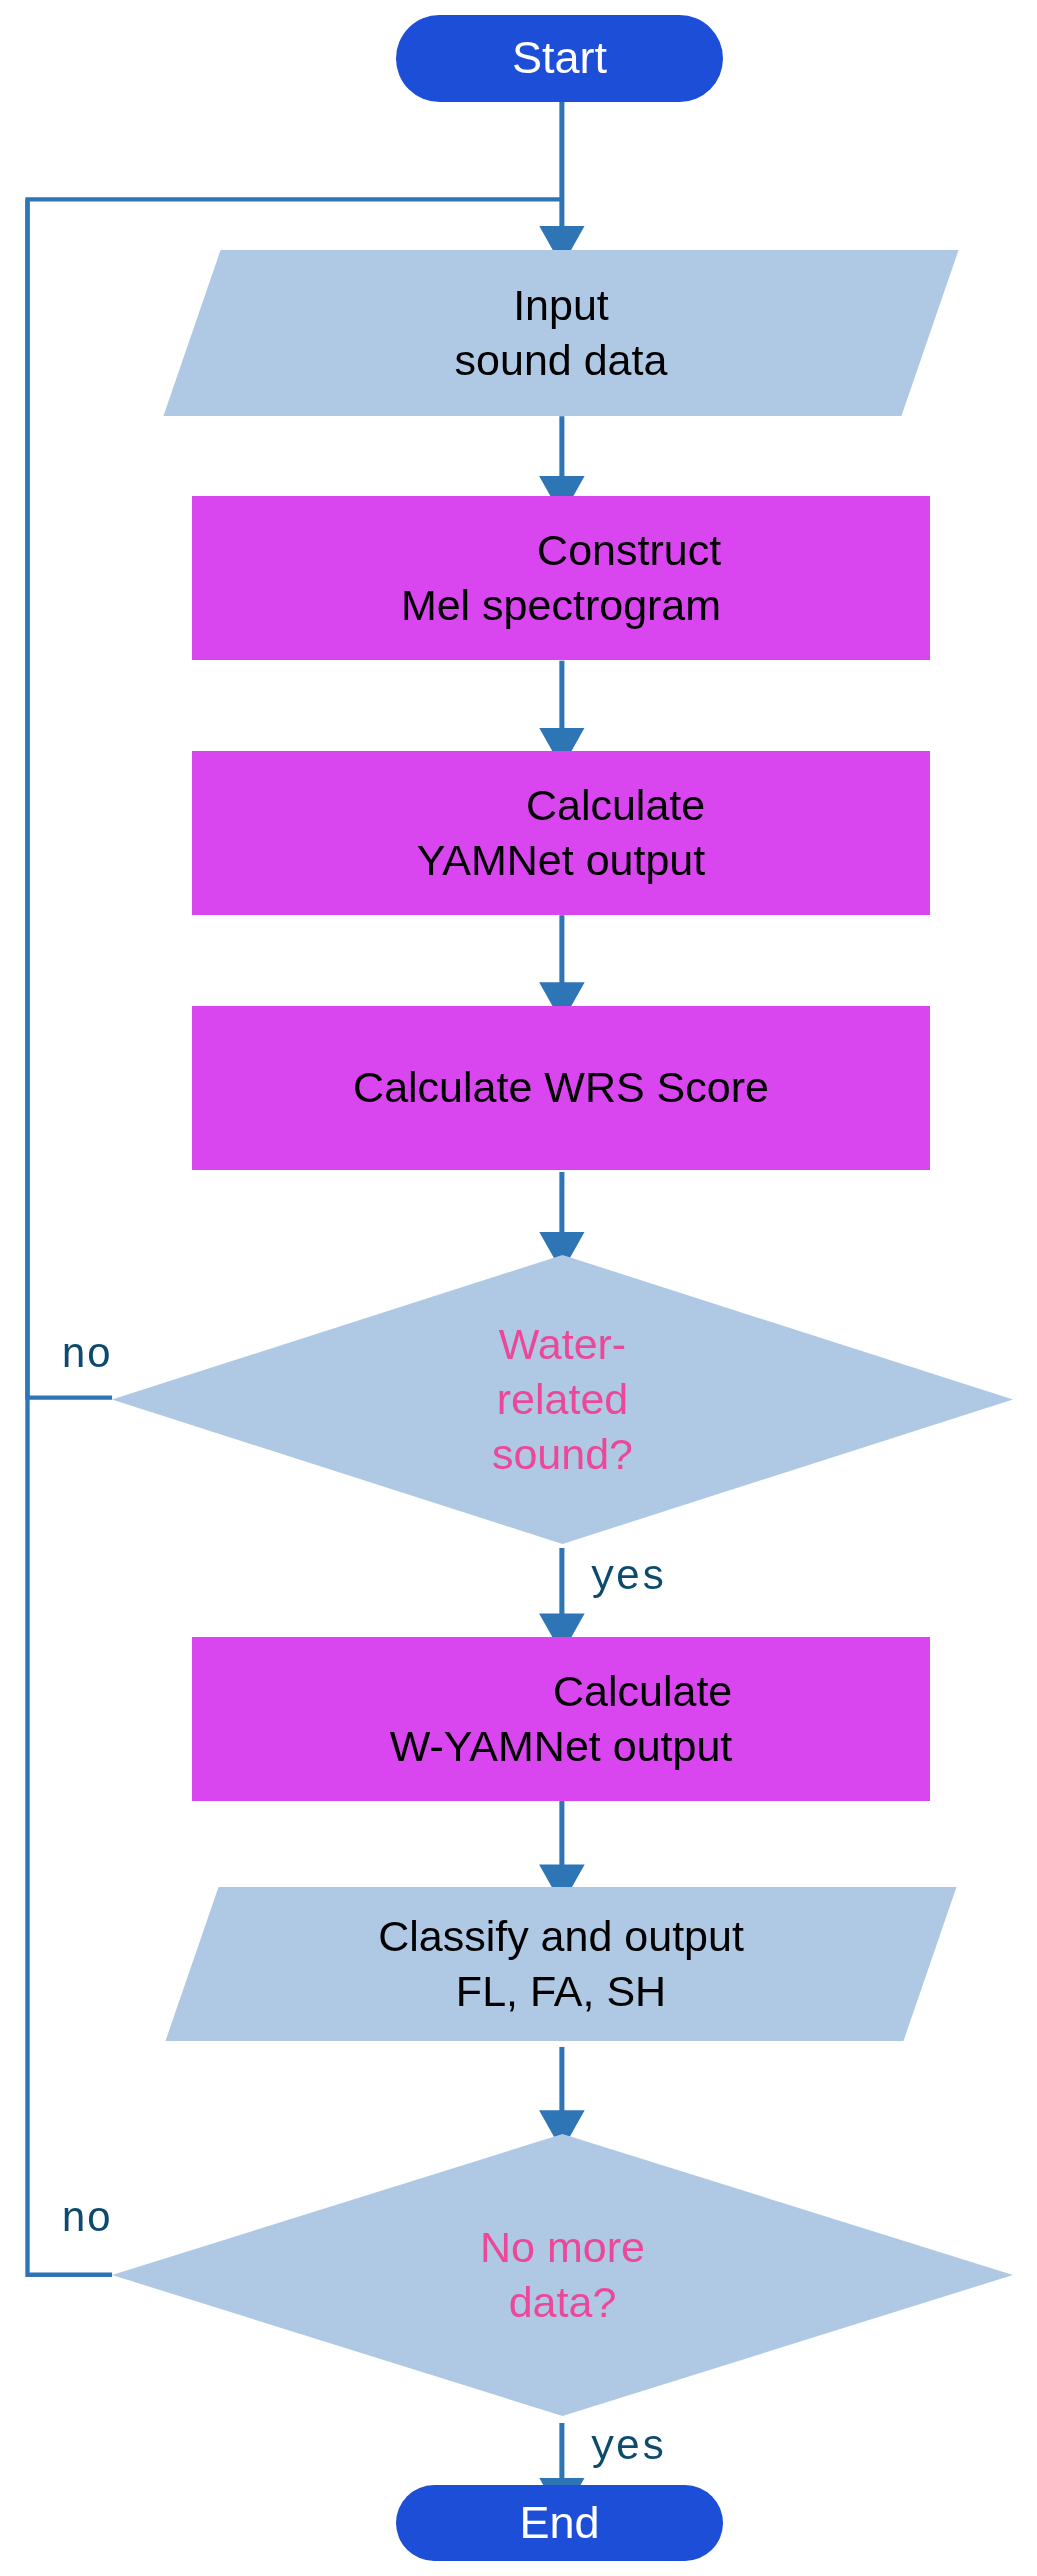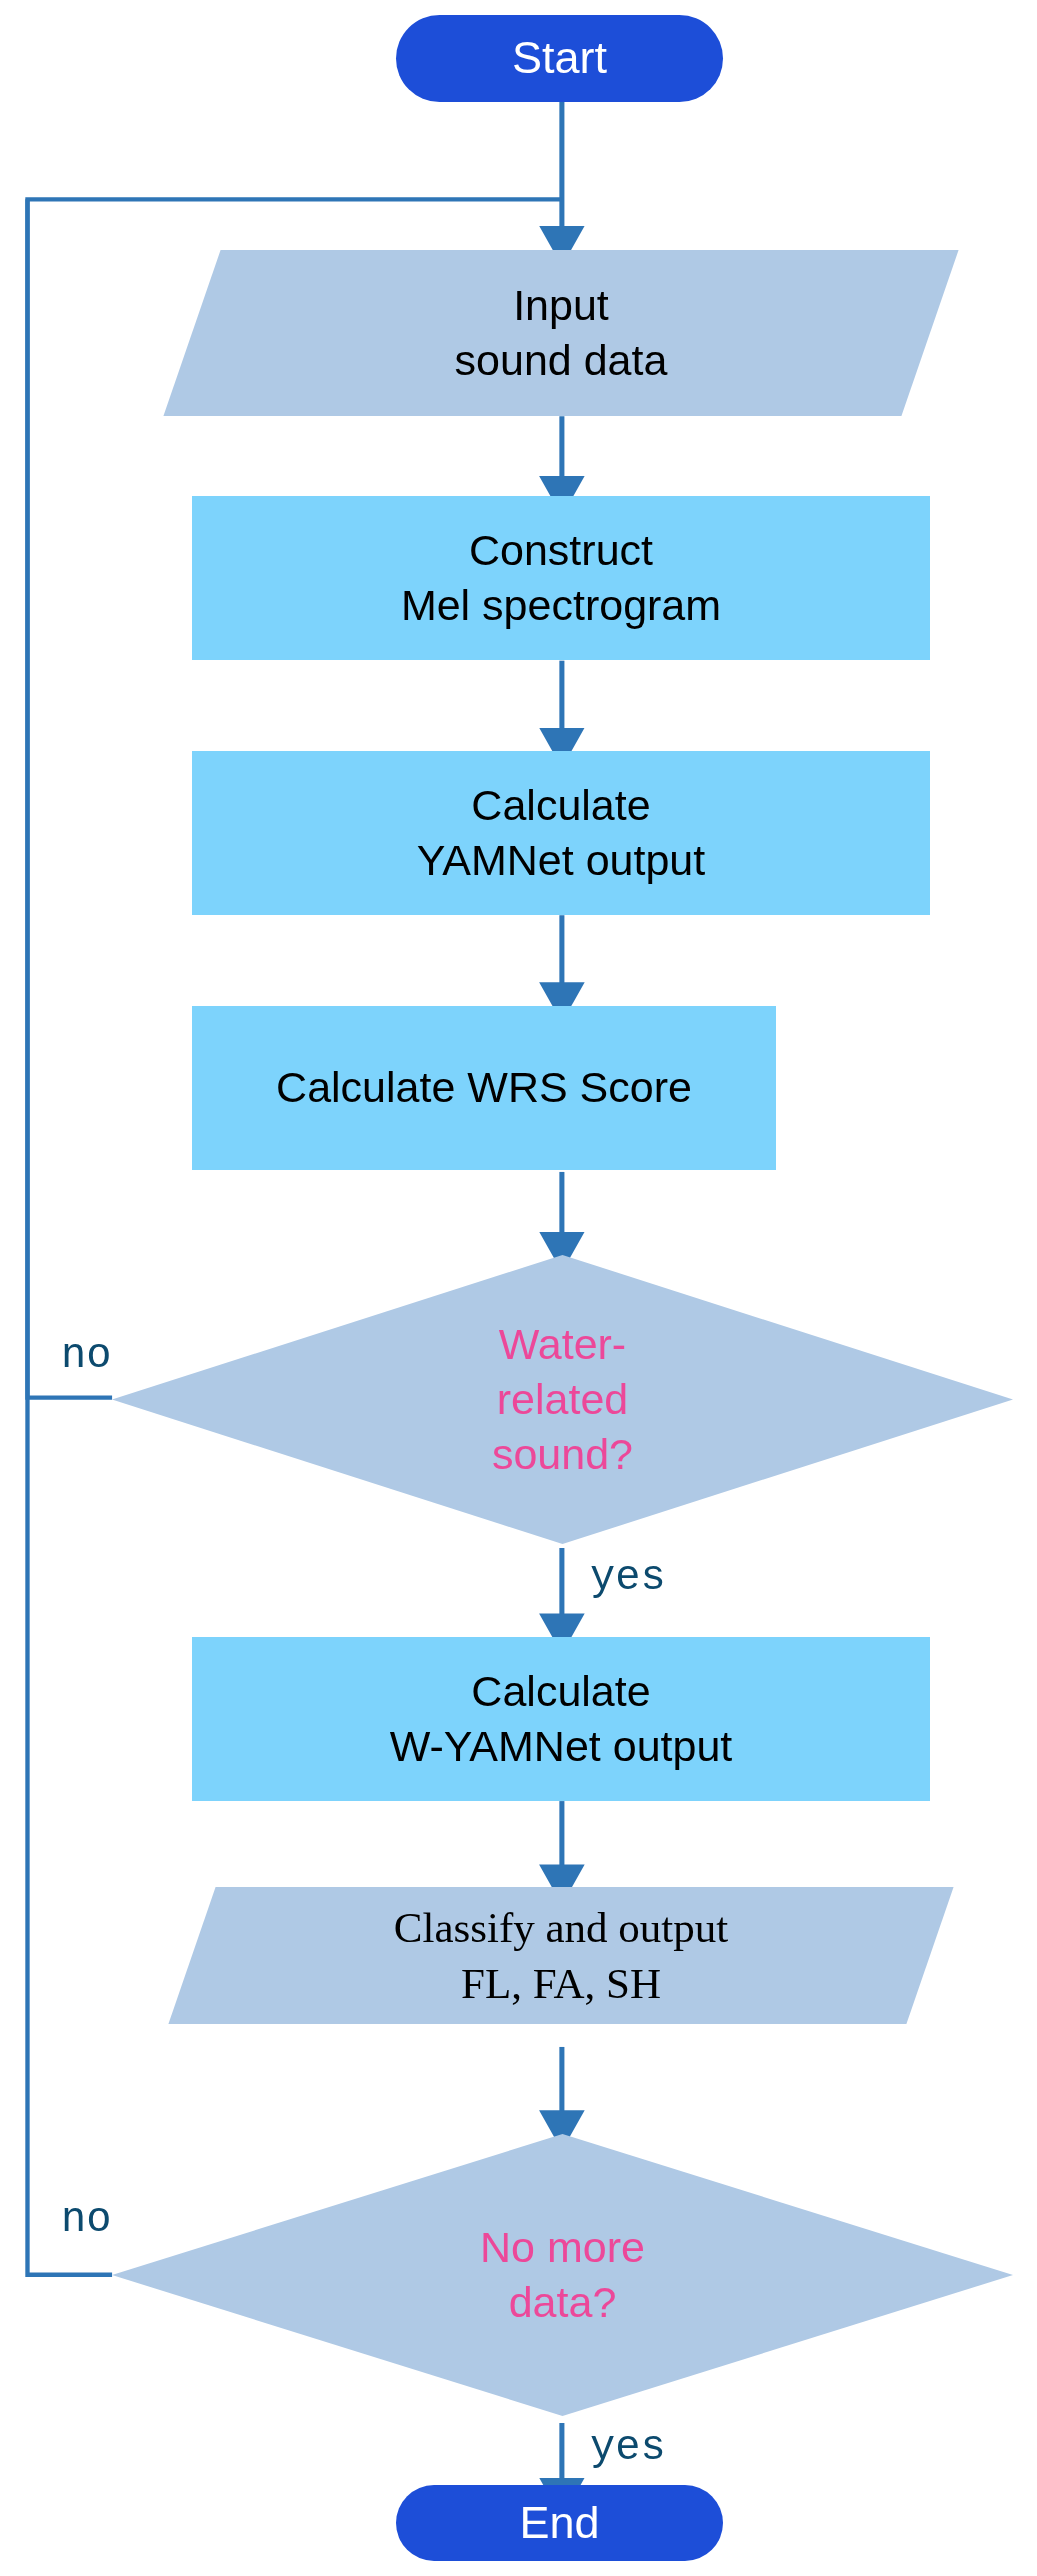--- a/index.html
+++ b/index.html
@@ -2,21 +2,21 @@
 <html style="font-size:11.6px"><head>
 <meta charset="utf-8">
 <style>
   html,body{margin:0;padding:0;background:#ffffff;}
   body{font-family:"Liberation Sans",sans-serif;}
   #stage{position:relative;width:1037px;height:2576px;background:#fff;overflow:hidden;}
   #wires{position:absolute;left:0;top:0;width:1037px;height:2576px;pointer-events:none;}
   .node{position:absolute;display:flex;align-items:center;justify-content:center;text-align:center;box-sizing:border-box;}
   .node .lbl{position:relative;z-index:2;line-height:1.28;white-space:pre-line;}
   .term{background:#1d4ed8;border-radius:723px;color:#ffffff;font-size:45px;}
-  .proc{background:#7dd3fc;color:#000000;font-size:43px;}
+  .proc{background:#d946ef;color:#000000;font-size:43px;text-align:right;}
   .io{color:#000000;font-size:43px;}
   .io .shape,.dec .shape{position:absolute;left:0;top:0;width:100%;height:100%;background:#AFC9E5;z-index:1;}
   .io .shape{transform:skewX(-19deg);}
   .dec{color:#ec4899;font-size:43px;}
   .dec .shape{clip-path:polygon(50% 0,100% 50%,50% 100%,0 50%);}
   .edge-label{position:absolute;color:#0c4a6e;font-size:42px;line-height:1;font-family:Liberation Mono, monospace;}
 </style>
 </head>
 <body>
 
@@ -69,37 +69,37 @@
   <div class="node proc" style="left:192px;top:496px;width:738px;height:164px;">
     <span class="lbl">Construct
 Mel spectrogram</span>
   </div>
 
   <div class="node proc" style="left:192px;top:751px;width:738px;height:164px;">
     <span class="lbl">Calculate
 YAMNet output</span>
   </div>
 
-  <div class="node proc" style="left:192px;top:1006px;width:584px;height:164px;">
+  <div class="node proc" style="left:192px;top:1006px;width:738px;height:164px;">
     <span class="lbl">Calculate WRS Score</span>
   </div>
 
   <div class="node dec" style="left:112px;top:1255px;width:901px;height:289px;">
     <span class="shape"></span>
     <span class="lbl">Water-
 related
 sound?</span>
   </div>
 
   <div class="node proc" style="left:192px;top:1637px;width:738px;height:164px;">
     <span class="lbl">Calculate
 W-YAMNet output</span>
   </div>
 
-  <div class="node io" style="left:192px;top:1887px;width:738px;height:137px;font-family:Liberation Serif, serif;">
+  <div class="node io" style="left:192px;top:1887px;width:738px;height:154px;">
     <span class="shape"></span>
     <span class="lbl">Classify and output
 FL, FA, SH</span>
   </div>
 
   <div class="node dec" style="left:112px;top:2134px;width:901px;height:282px;">
     <span class="shape"></span>
     <span class="lbl">No more
 data?</span>
   </div>

